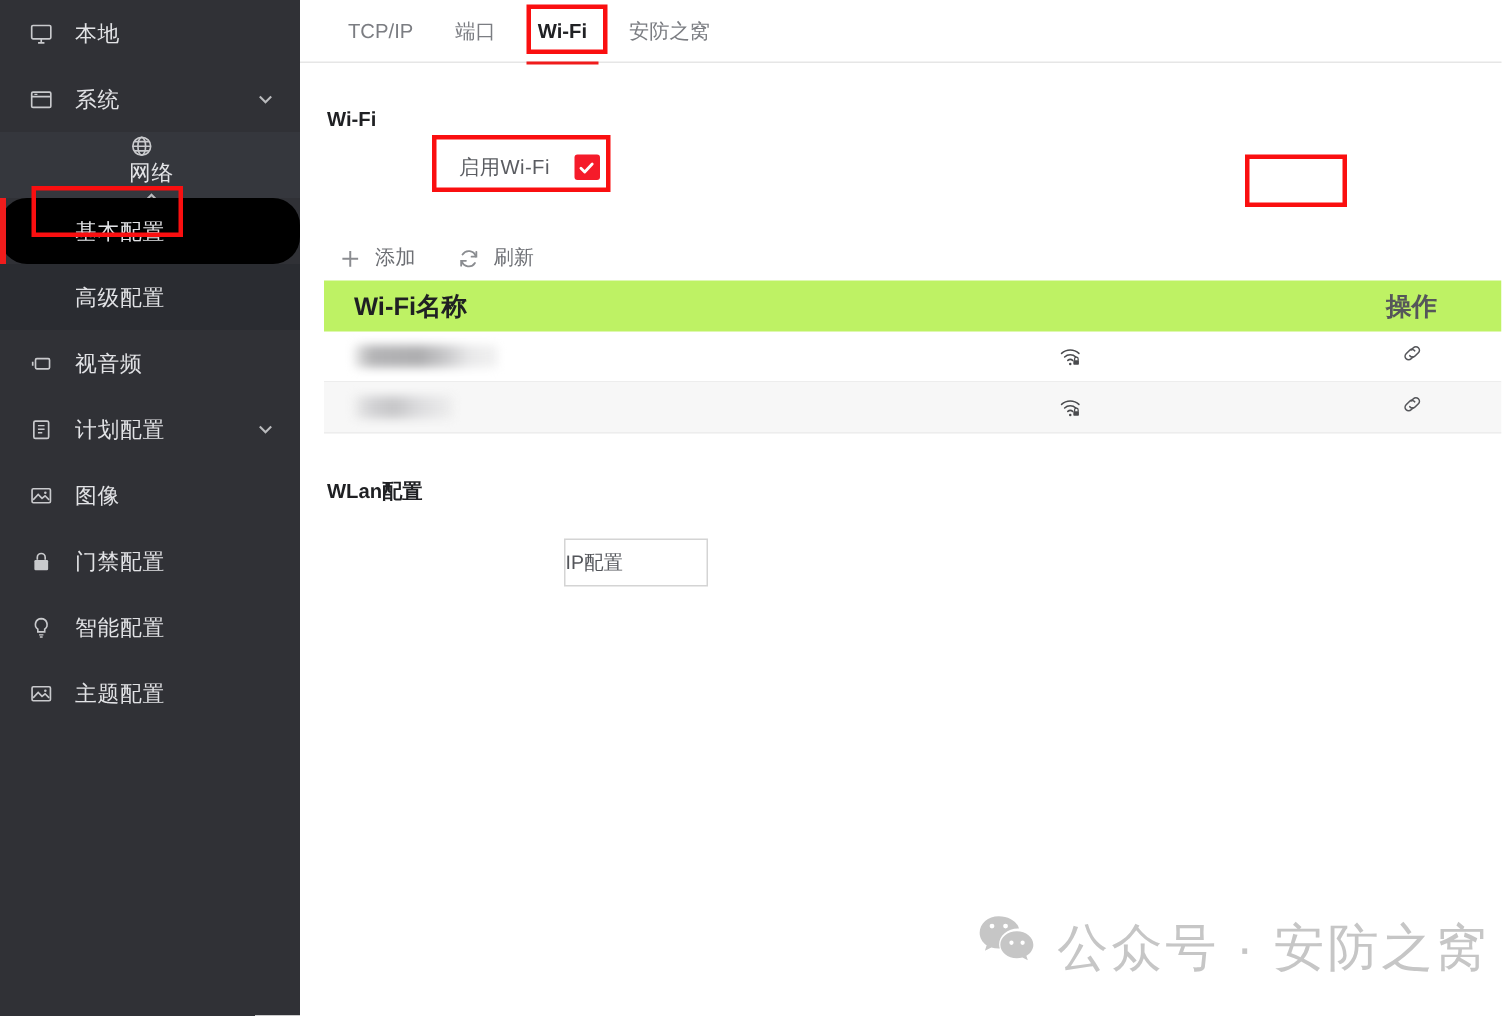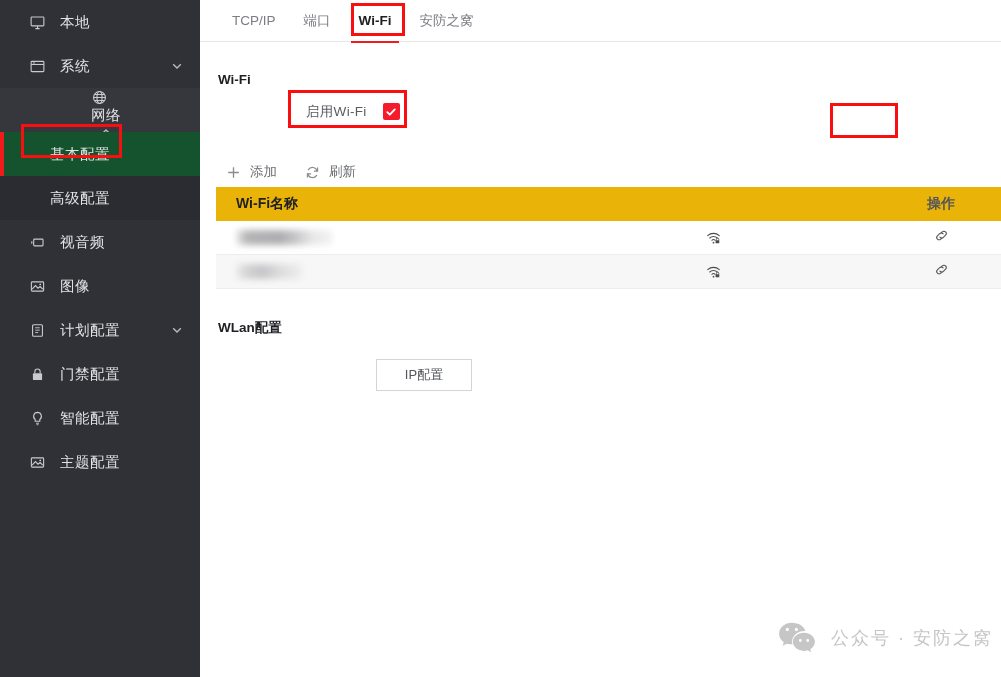--- a/index.html
+++ b/index.html
@@ -17,21 +17,21 @@
     background: #303136;
     flex: 0 0 200px;
     position: relative;
     color: #d8d9dc;
   }
   .nav-item {
     position: relative;
     height: 44px;
     display: flex;
     align-items: center;
-    padding: 0 16px 0 28px;
+    padding: 0 16px 0 18px;
     font-size: 14.5px;
     color: #e2e3e6;
     cursor: pointer;
     user-select: none;
   }
   .nav-item .ico {
     width: 18px; height: 18px;
     flex: 0 0 18px;
     margin-right: 14px;
     display: inline-flex;
@@ -57,21 +57,22 @@
     align-items: center;
     padding-left: 50px;
     font-size: 14.5px;
     color: #e2e3e6;
     background: #2a2c31;
     cursor: pointer;
     user-select: none;
     letter-spacing: .5px;
   }
   .sub-item.active {
-    background: #14532d;
+    background: #000000;
+    border-radius: 18px;
   }
   .sub-item.active::before {
     content: "";
     position: absolute;
     left: 0; top: 0; bottom: 0;
     width: 4px;
     background: #f01c1c;
   }
 
   
@@ -178,24 +179,24 @@
     display: inline-flex;
     align-items: center;
     justify-content: center;
     color: #8a8c90;
   }
 
   
   .tbl { margin-top: 16px; width: 785px; }
   .tbl-head {
     height: 34px;
-    background: #eab308;
-    display: flex;
-    align-items: center;
-    font-size: 14px;
+    background: #bef264;
+    display: flex;
+    align-items: center;
+    font-size: 17px;
     font-weight: bold;
     color: #1f2023;
   }
   .tbl-row {
     height: 34px;
     display: flex;
     align-items: center;
     border-bottom: 1px solid #ededed;
   }
   .tbl-row.alt { background: #f7f7f7; }
@@ -219,34 +220,33 @@
   .btn-outline {
     margin-top: 22px;
     margin-left: 160px;
     width: 96px; height: 32px;
     border: 1px solid #d4d4d4;
     background: #ffffff;
     color: #53555a;
     font-size: 13px;
     display: inline-flex;
     align-items: center;
-    justify-content: center;
+    justify-content: flex-start;
     cursor: pointer;
     user-select: none;
     font-family: "Liberation Sans", sans-serif;
   }
 
   
   .watermark {
     position: absolute;
     right: 24px; bottom: 22px;
     display: flex;
-    align-items: center;
     color: #c6c6c6;
-    font-size: 18px;
+    font-size: 34px;
     letter-spacing: 2px;
     user-select: none;
   }
   .watermark .wm-ico { margin-right: 14px; display: inline-flex; }
 </style>
 </head>
 <body>
 
 <div id="app">
 
@@ -307,41 +307,41 @@
           <rect x="5.5" y="6" width="11" height="8" rx="1"></rect>
           <path d="M3.3 8.4v3.2"></path>
         </svg>
       </span>
       <span class="lbl">视音频</span>
     </div>
 
     <div class="nav-item">
       <span class="ico">
         <svg width="17" height="17" viewBox="0 0 20 20" fill="none" stroke="currentColor" stroke-width="1.3">
-          <rect x="2.8" y="4.5" width="14.4" height="11" rx="1"></rect>
-          <path d="M3.6 13.2 7.6 9l3 3 2.4-2 3.2 3.2"></path>
-          <circle cx="13.2" cy="7.6" r="1" fill="currentColor" stroke="none"></circle>
-        </svg>
-      </span>
-      <span class="lbl">图像</span>
-    </div>
-
-    <div class="nav-item">
-      <span class="ico">
-        <svg width="17" height="17" viewBox="0 0 20 20" fill="none" stroke="currentColor" stroke-width="1.3">
           <rect x="4.2" y="3.2" width="11.6" height="13.6" rx="1.2"></rect>
           <path d="M7.4 6.8h5.2M7.4 9.6h5.2M7.4 12.4h3.4" stroke-width="1.1"></path>
         </svg>
       </span>
       <span class="lbl">计划配置</span>
       <span class="chev">
         <svg width="12" height="12" viewBox="0 0 12 12" fill="none" stroke="currentColor" stroke-width="1.4">
           <path d="M2.2 4.3 6 8.1l3.8-3.8"></path>
         </svg>
       </span>
+    </div>
+
+    <div class="nav-item">
+      <span class="ico">
+        <svg width="17" height="17" viewBox="0 0 20 20" fill="none" stroke="currentColor" stroke-width="1.3">
+          <rect x="2.8" y="4.5" width="14.4" height="11" rx="1"></rect>
+          <path d="M3.6 13.2 7.6 9l3 3 2.4-2 3.2 3.2"></path>
+          <circle cx="13.2" cy="7.6" r="1" fill="currentColor" stroke="none"></circle>
+        </svg>
+      </span>
+      <span class="lbl">图像</span>
     </div>
 
     <div class="nav-item">
       <span class="ico">
         <svg width="17" height="17" viewBox="0 0 20 20" fill="none" stroke="currentColor" stroke-width="1.3">
           <rect x="4.6" y="8.6" width="10.8" height="8" rx="1" fill="currentColor" stroke="none"></rect>
           <path d="M6.9 8.5V6.6a3.1 3.1 0 0 1 6.2 0v1.9"></path>
         </svg>
       </span>
       <span class="lbl">门禁配置</span>

